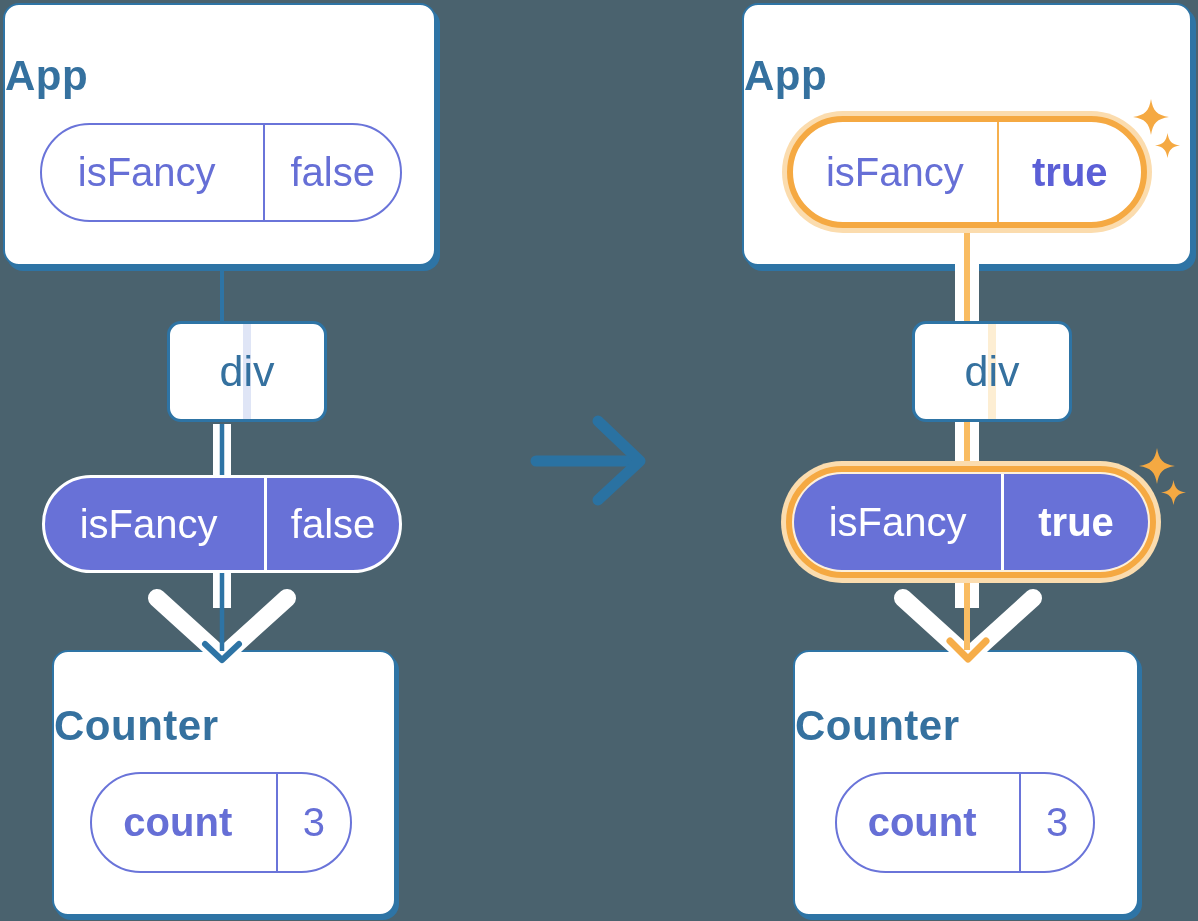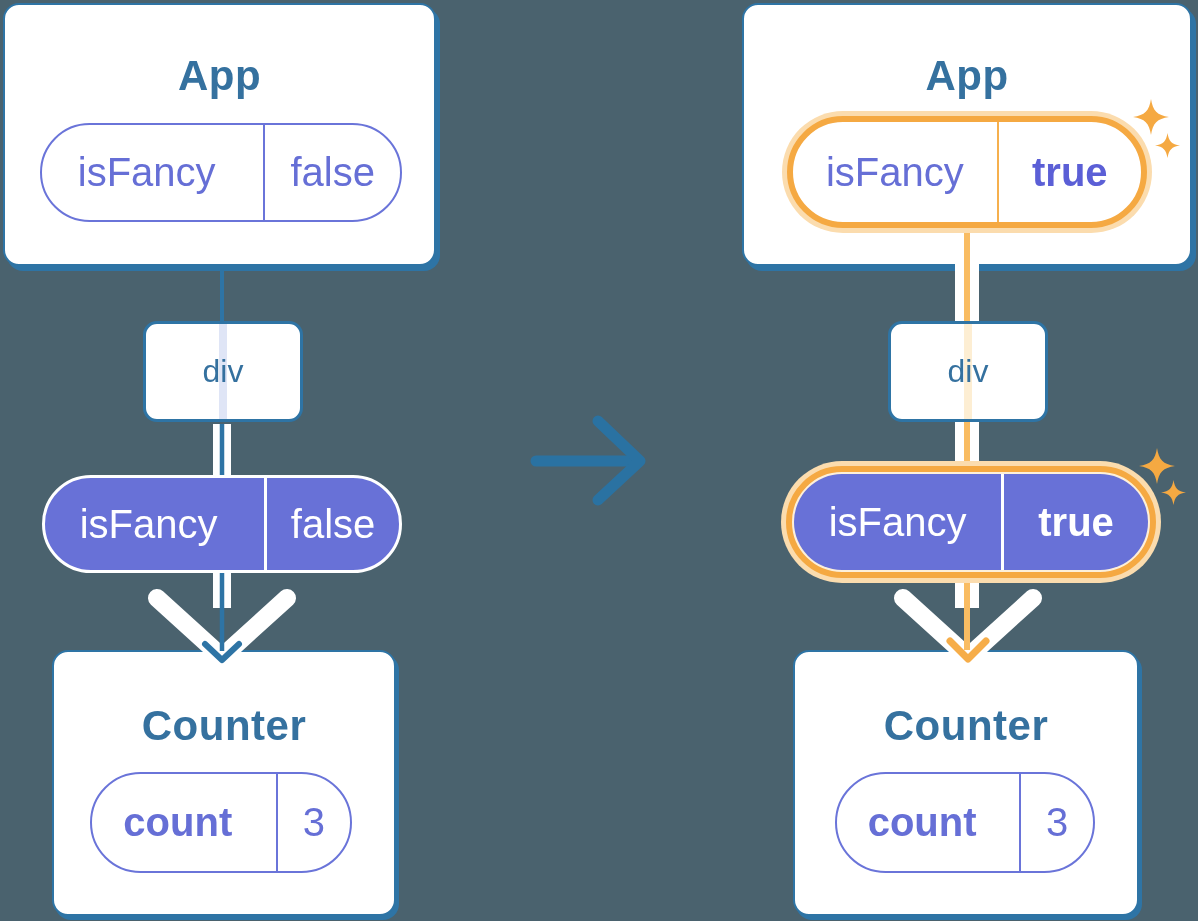--- a/index.html
+++ b/index.html
@@ -16,21 +16,21 @@
     position:absolute;
     background:#ffffff;
     border:2px solid #2e74a5;
     border-radius:16px;
     box-sizing:border-box;
   }
   .card.root{box-shadow:4px 5px 0 #2e74a5;}
   .card.leaf{box-shadow:3px 4px 0 #2e74a5;}
   .card-title{
     position:absolute;left:0;right:0;
-    text-align:center;
+    text-align:left;
     font-size:42px;font-weight:600;
     color:#35719f;
     letter-spacing:.5px;
   }
   
   svg.connectors{position:absolute;left:0;top:0;}
   
   .pill{
     position:absolute;
     display:flex;
@@ -93,21 +93,21 @@
   .hl.purplewrap .cell.k{flex:0 0 58.5%;}
   .hl.purplewrap .cell.v{flex:1 1 auto;border-left:3px solid #ffffff;font-weight:700;}
   
   .node{
     position:absolute;
     background:#ffffff;
     border:3px solid #2e74a5;
     border-radius:14px;
     box-sizing:border-box;
     display:flex;align-items:center;justify-content:center;
-    font-size:32px;color:#35719f;font-weight:500;
+    font-size:43px;color:#35719f;font-weight:500;margin-left:24px;
   }
   .node .stripe{
     position:absolute;top:0;bottom:0;left:50%;
     width:8px;margin-left:-4px;
   }
   .node .stripe.lavender{background:#dfe5f6;}
   .node .stripe.cream{background:#fdeed3;}
   .node .nlabel{position:relative;}
   
   .sparkle{position:absolute;}

